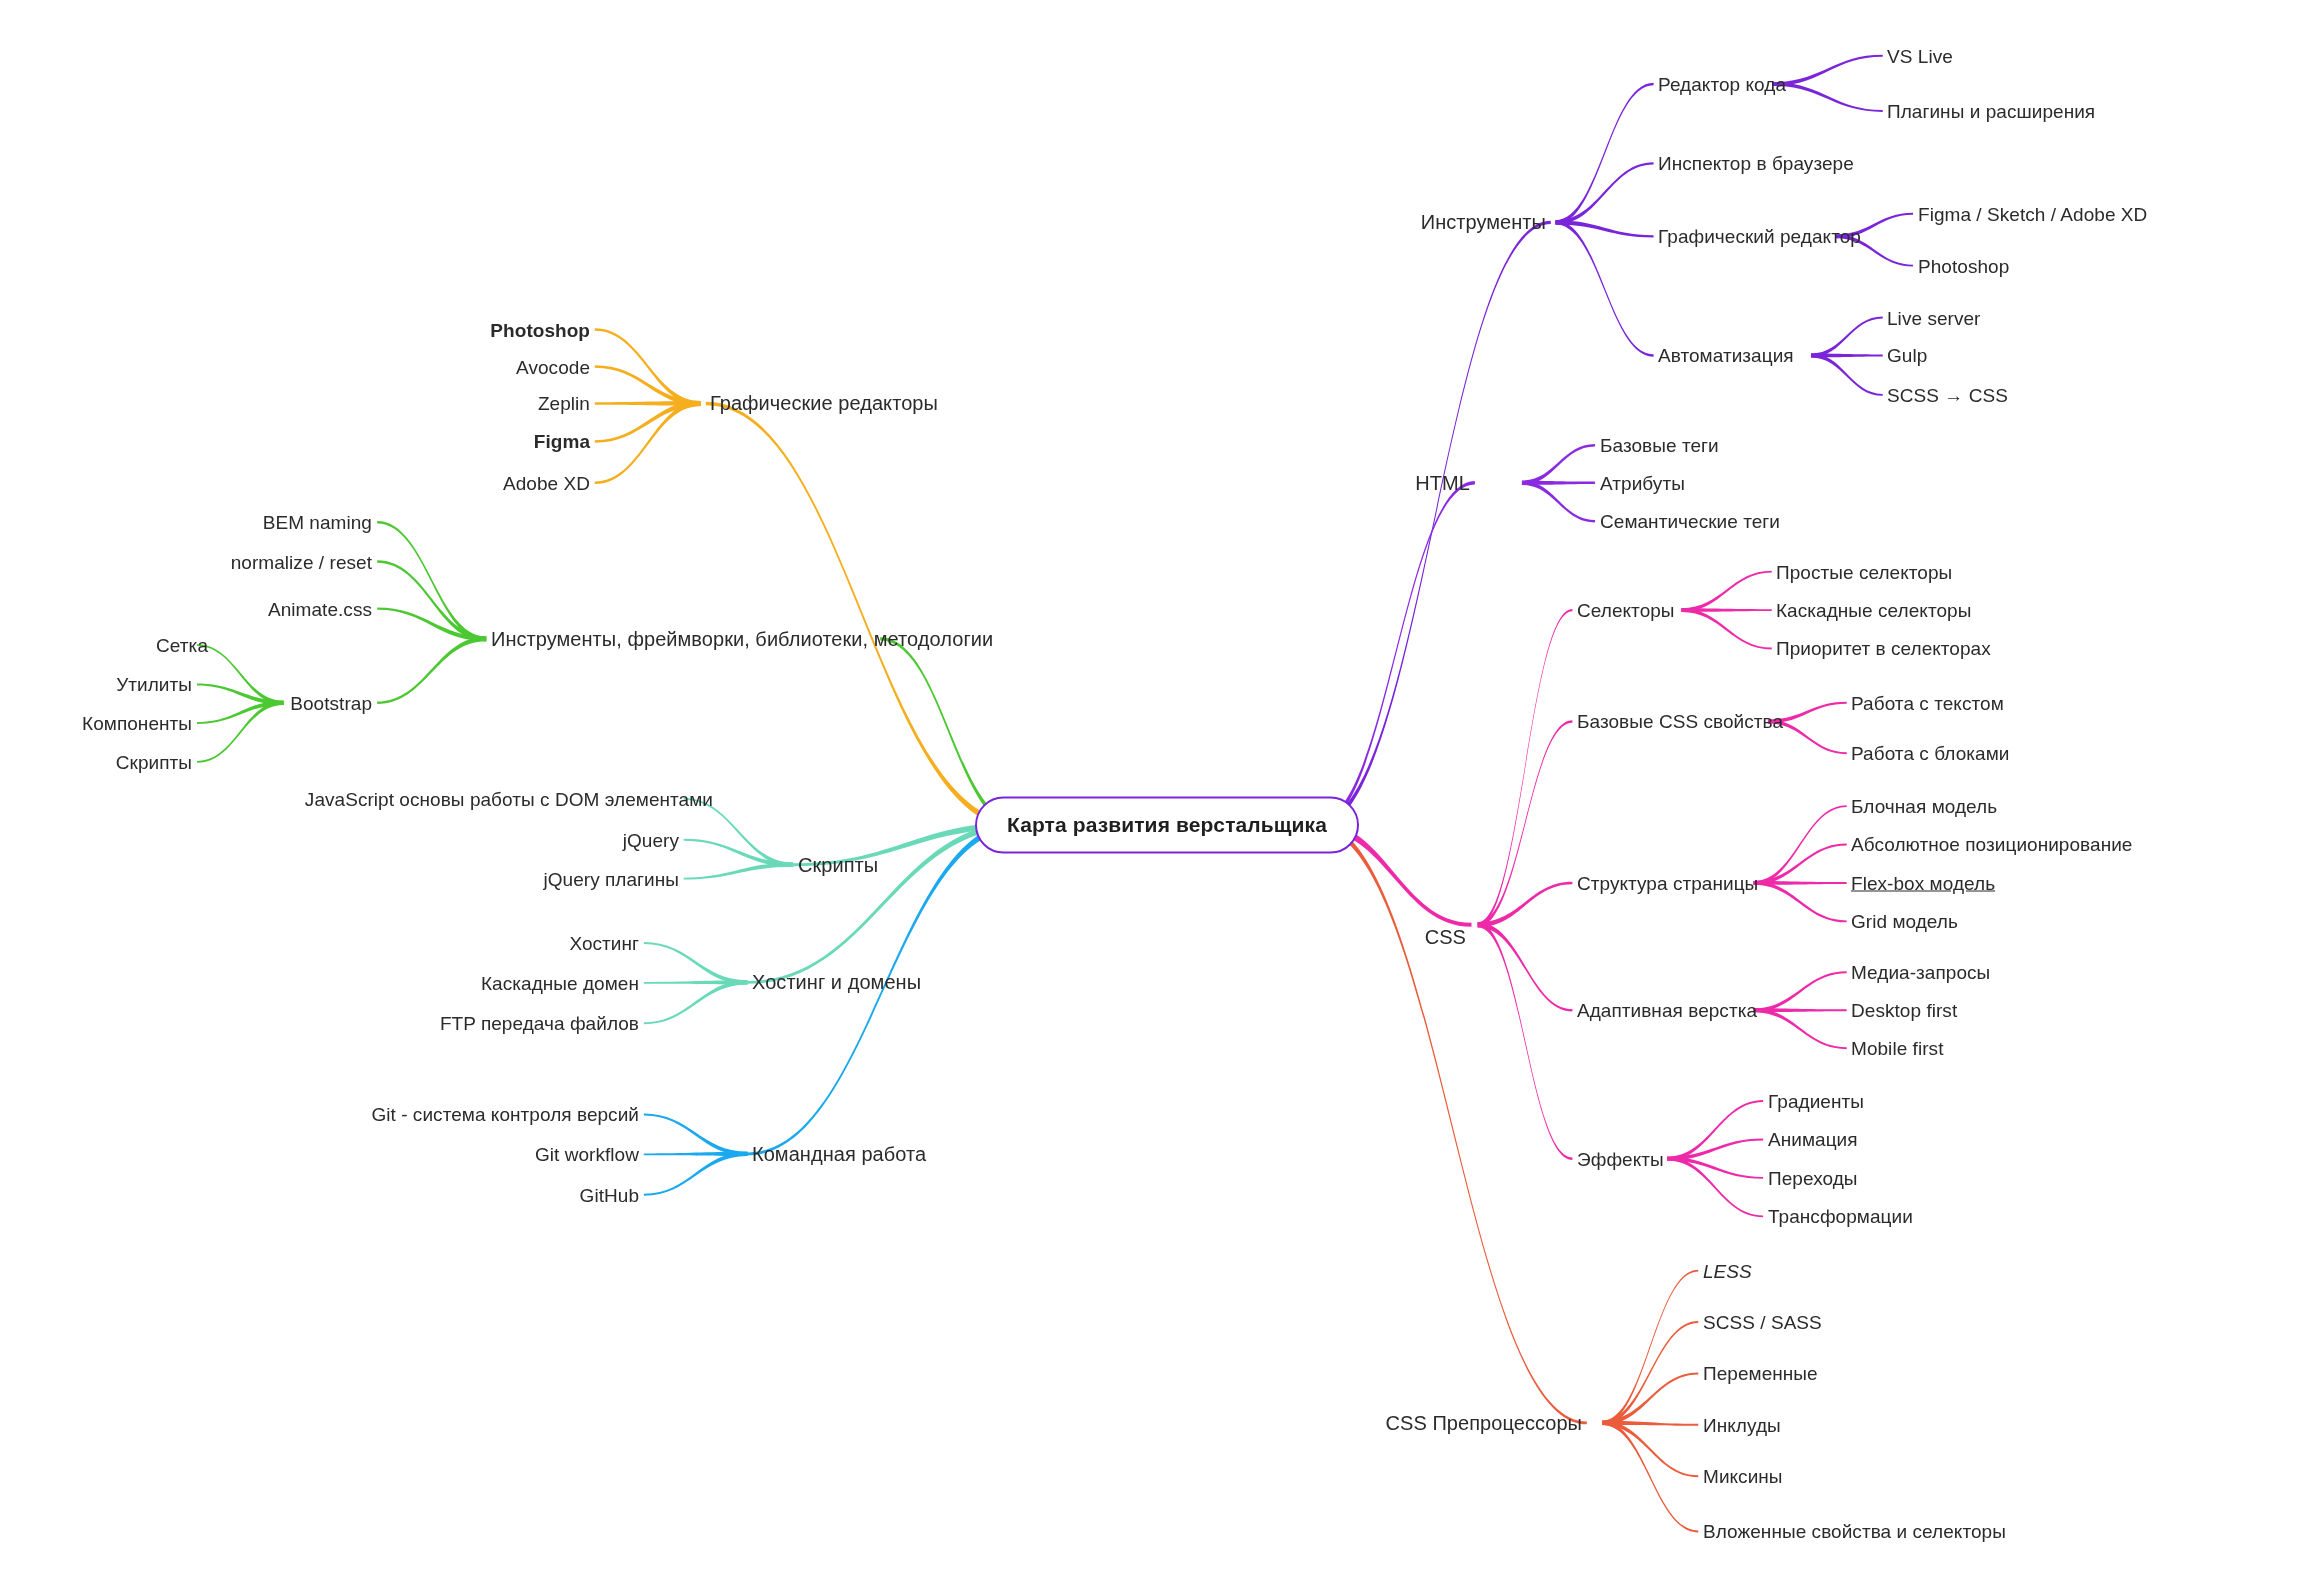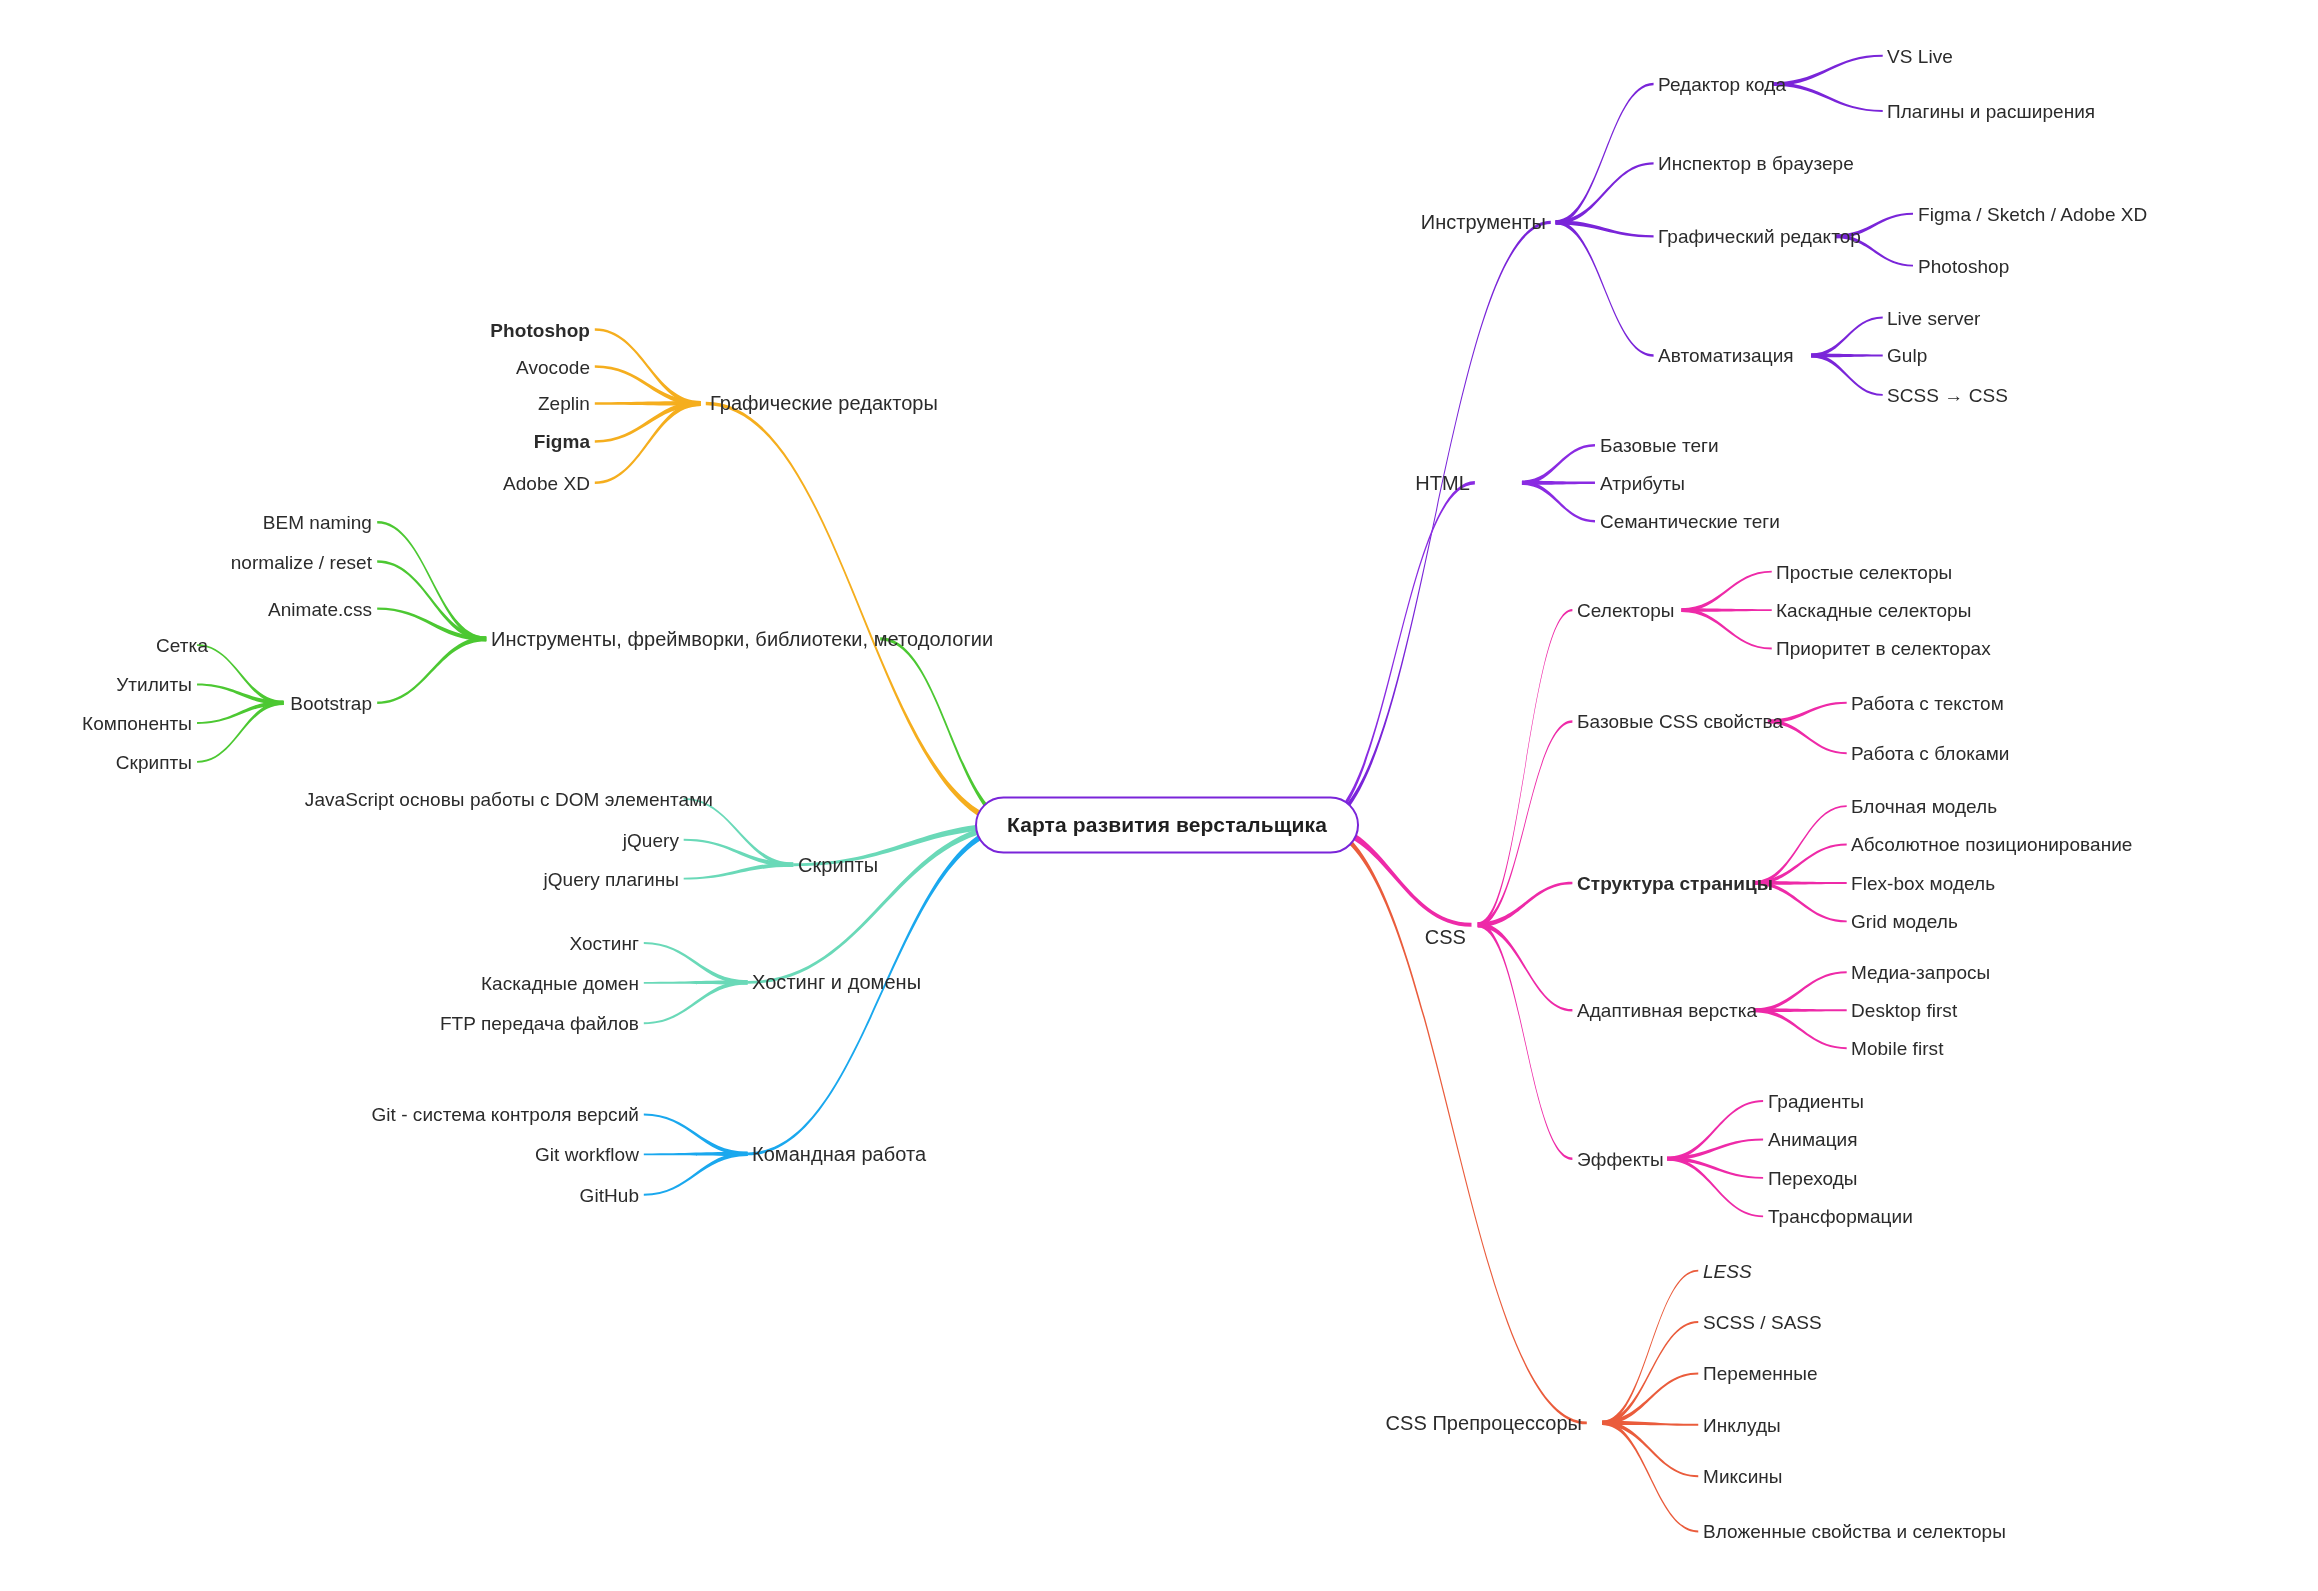--- a/index.html
+++ b/index.html
@@ -163,24 +163,24 @@
 
   <div class="node lvl2 node-anchor-left" style="left:1577px; top:610px;">Селекторы</div>
   <div class="node lvl3 node-anchor-left" style="left:1776px; top:572px;">Простые селекторы</div>
   <div class="node lvl3 node-anchor-left" style="left:1776px; top:610px;">Каскадные селекторы</div>
   <div class="node lvl3 node-anchor-left" style="left:1776px; top:648px;">Приоритет в селекторах</div>
 
   <div class="node lvl2 node-anchor-left" style="left:1577px; top:721px;">Базовые CSS свойства</div>
   <div class="node lvl3 node-anchor-left" style="left:1851px; top:703px;">Работа с текстом</div>
   <div class="node lvl3 node-anchor-left" style="left:1851px; top:753px;">Работа с блоками</div>
 
-  <div class="node lvl2 node-anchor-left" style="left:1577px; top:883px;font-weight:bold;">Структура страницы</div>
+  <div class="node lvl2 node-anchor-left" style="left:1577px; top:883px;">Структура страницы</div>
   <div class="node lvl3 node-anchor-left" style="left:1851px; top:806px;">Блочная модель</div>
   <div class="node lvl3 node-anchor-left" style="left:1851px; top:844px;">Абсолютное позиционирование</div>
-  <div class="node lvl3 node-anchor-left" style="left:1851px; top:883px;">Flex-box модель</div>
+  <div class="node lvl3 node-anchor-left" style="left:1851px; top:883px;text-decoration:underline;">Flex-box модель</div>
   <div class="node lvl3 node-anchor-left" style="left:1851px; top:921px;">Grid модель</div>
 
   <div class="node lvl2 node-anchor-left" style="left:1577px; top:1010px;">Адаптивная верстка</div>
   <div class="node lvl3 node-anchor-left" style="left:1851px; top:972px;">Медиа-запросы</div>
   <div class="node lvl3 node-anchor-left" style="left:1851px; top:1010px;">Desktop first</div>
   <div class="node lvl3 node-anchor-left" style="left:1851px; top:1048px;">Mobile first</div>
 
   <div class="node lvl2 node-anchor-left" style="left:1577px; top:1159px;">Эффекты</div>
   <div class="node lvl3 node-anchor-left" style="left:1768px; top:1101px;">Градиенты</div>
   <div class="node lvl3 node-anchor-left" style="left:1768px; top:1139px;">Анимация</div>

